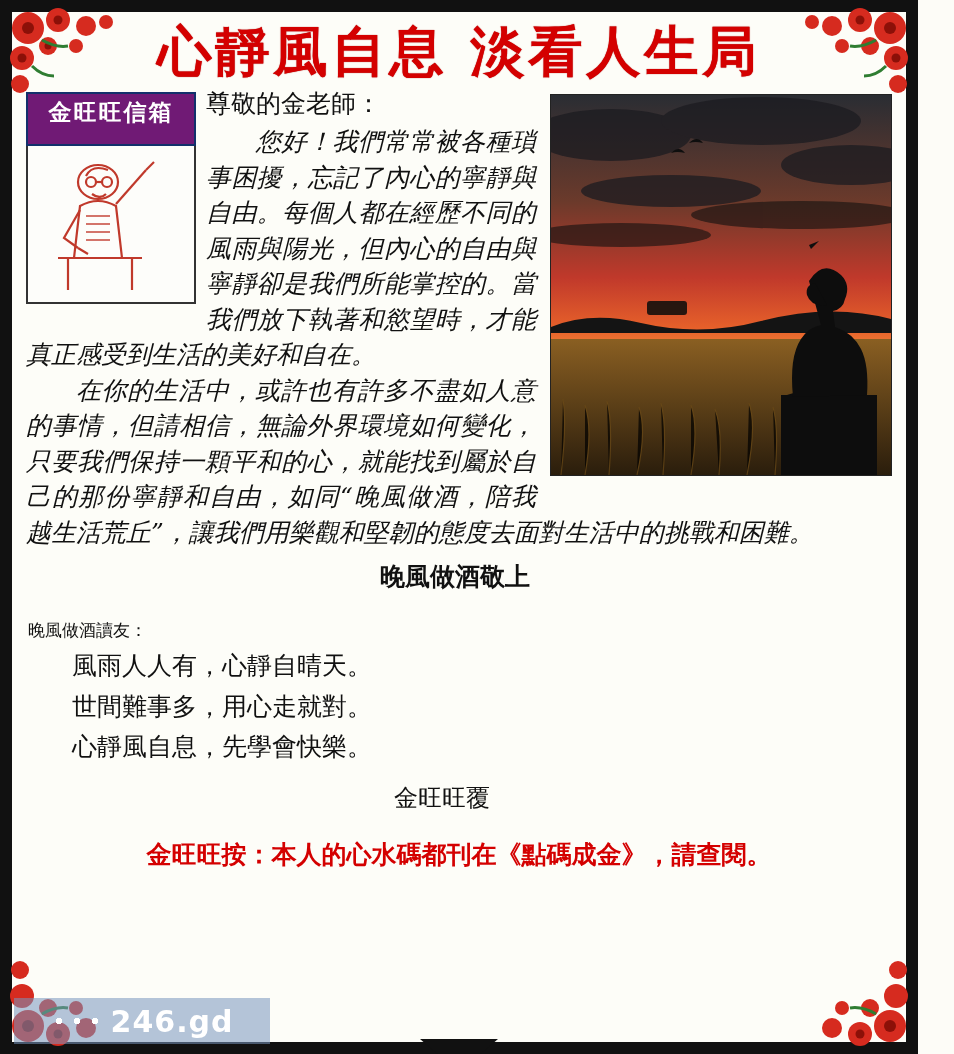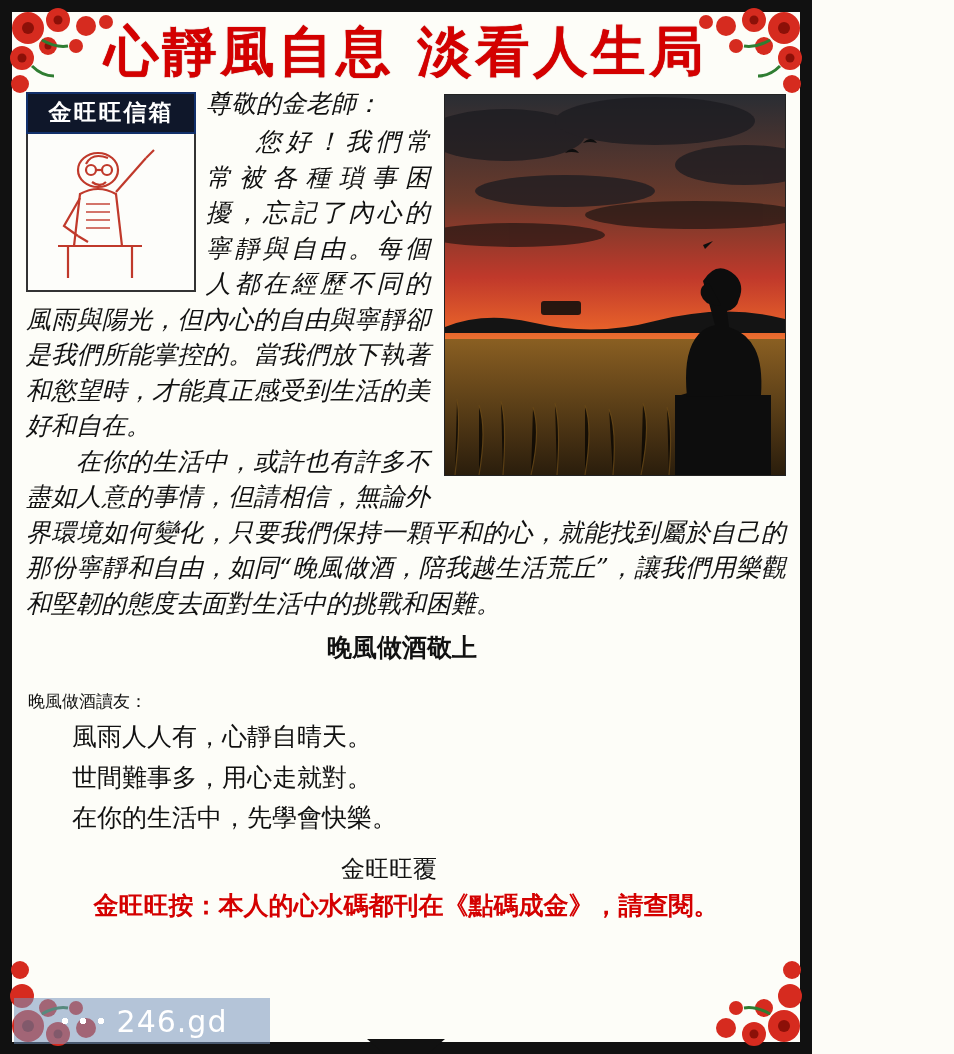--- a/index.html
+++ b/index.html
@@ -4,21 +4,21 @@
 <style>
   html,body{margin:0;padding:0;}
   body{
     width:954px;height:1054px;
     background:#fdfcf7;
     font-family:"DejaVu Serif", serif;
     overflow:hidden;
   }
   .page{
     position:relative;
-    width:812px;height:1054px;
+    width:918px;height:1054px;
     background:#fbf9f2;
     box-sizing:border-box;
   }
   
   .frame-outer{
     position:absolute;left:0;top:0;right:0;bottom:0;
     border:9px solid #111;
     box-sizing:border-box;
   }
   .frame-inner{
@@ -60,28 +60,28 @@
     margin-top:4px;
   }
 
   
   .mailbox{
     float:left;
     width:170px;
     margin:6px 10px 4px 0;
   }
   .mailbox-label{
-    background:#0f172a;
+    background:#701a75;
     border:2px solid #12306b;
     color:#fff;
     font-weight:bold;
     font-size:23px;
     text-align:center;
     letter-spacing:2px;
-    padding:3px 0 4px 0;
+    padding:3px 0 16px 0;
     font-family:"DejaVu Serif", serif;
   }
   .mailbox-art{
     border:2px solid #333;
     border-top:none;
     height:156px;
     background:#fdfdfa;
     position:relative;
     overflow:hidden;
   }
@@ -95,21 +95,20 @@
     overflow:hidden;
     position:relative;
     background:#1a1410;
   }
 
   .salutation{
     font-size:25px;
     line-height:1.45;
     margin:0 0 2px 2px;
     color:#111;
-    font-style:italic;
   }
   p.para{
     font-size:25px;
     line-height:1.42;
     margin:0;
     color:#111;
     text-align:justify;
     text-justify:inter-ideograph;
   }
   p.indent{text-indent:2em;font-style:italic;}
@@ -137,31 +136,31 @@
     text-align:center;
     font-size:24px;
     margin:14px 34px 0 0;
     color:#111;
   }
   .footnote{
     text-align:center;
     color:#d40000;
     font-weight:bold;
     font-size:25px;
-    margin-top:4px;
+    margin-top:24px;
     letter-spacing:0px;
   }
   .watermark{
     position:absolute;
     left:14px;bottom:10px;
     width:256px;height:46px;
     background:rgba(120,150,190,0.55);
     color:#fff;
     font-size:30px;
-    font-weight:normal;
+    font-weight:bold;
     font-family:"DejaVu Sans", sans-serif;
     display:flex;align-items:center;justify-content:center;
     letter-spacing:1px;
   }
   .wm-dots{
     display:inline-block;
     width:54px;height:20px;margin-right:6px;
     background:
       radial-gradient(circle 5px at 8px 10px, #fff 60%, transparent 62%),
       radial-gradient(circle 5px at 26px 10px, #fff 60%, transparent 62%),
@@ -375,21 +374,21 @@
       <div class="salutation">尊敬的金老師：</div>
 
       <p class="para indent">您好！我們常常被各種瑣事困擾，忘記了內心的寧靜與自由。每個人都在經歷不同的風雨與陽光，但內心的自由與寧靜卻是我們所能掌控的。當我們放下執著和慾望時，才能真正感受到生活的美好和自在。</p>
       <p class="para indent">在你的生活中，或許也有許多不盡如人意的事情，但請相信，無論外界環境如何變化，只要我們保持一顆平和的心，就能找到屬於自己的那份寧靜和自由，如同“晚風做酒，陪我越生活荒丘”，讓我們用樂觀和堅韌的態度去面對生活中的挑戰和困難。</p>
 
       <div class="signature">晚風做酒敬上</div>
 
       <div class="poem-head">晚風做酒讀友：</div>
       <div class="poem-line">風雨人人有，心靜自晴天。</div>
       <div class="poem-line">世間難事多，用心走就對。</div>
-      <div class="poem-line">在你的生活中，先學會快樂。</div>
+      <div class="poem-line">心靜風自息，先學會快樂。</div>
 
       <div class="sign2">金旺旺覆</div>
 
       <div class="footnote">金旺旺按：本人的心水碼都刊在《點碼成金》，請查閱。</div>
     </div>
   </div>
 
   <div class="watermark">
     <span class="wm-dots"></span>
     <span>246.gd</span>

